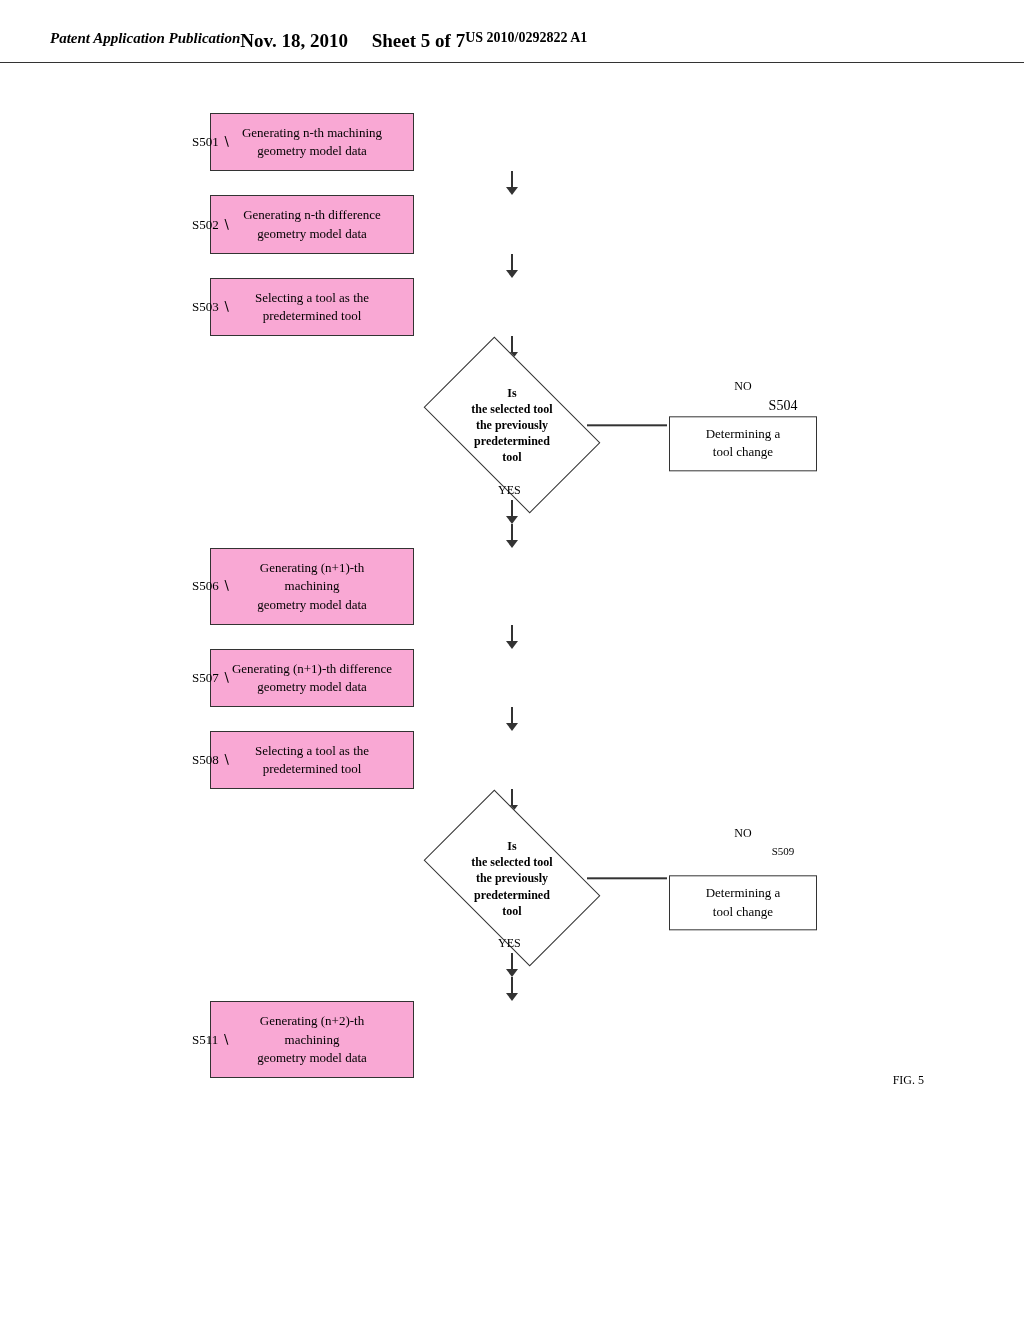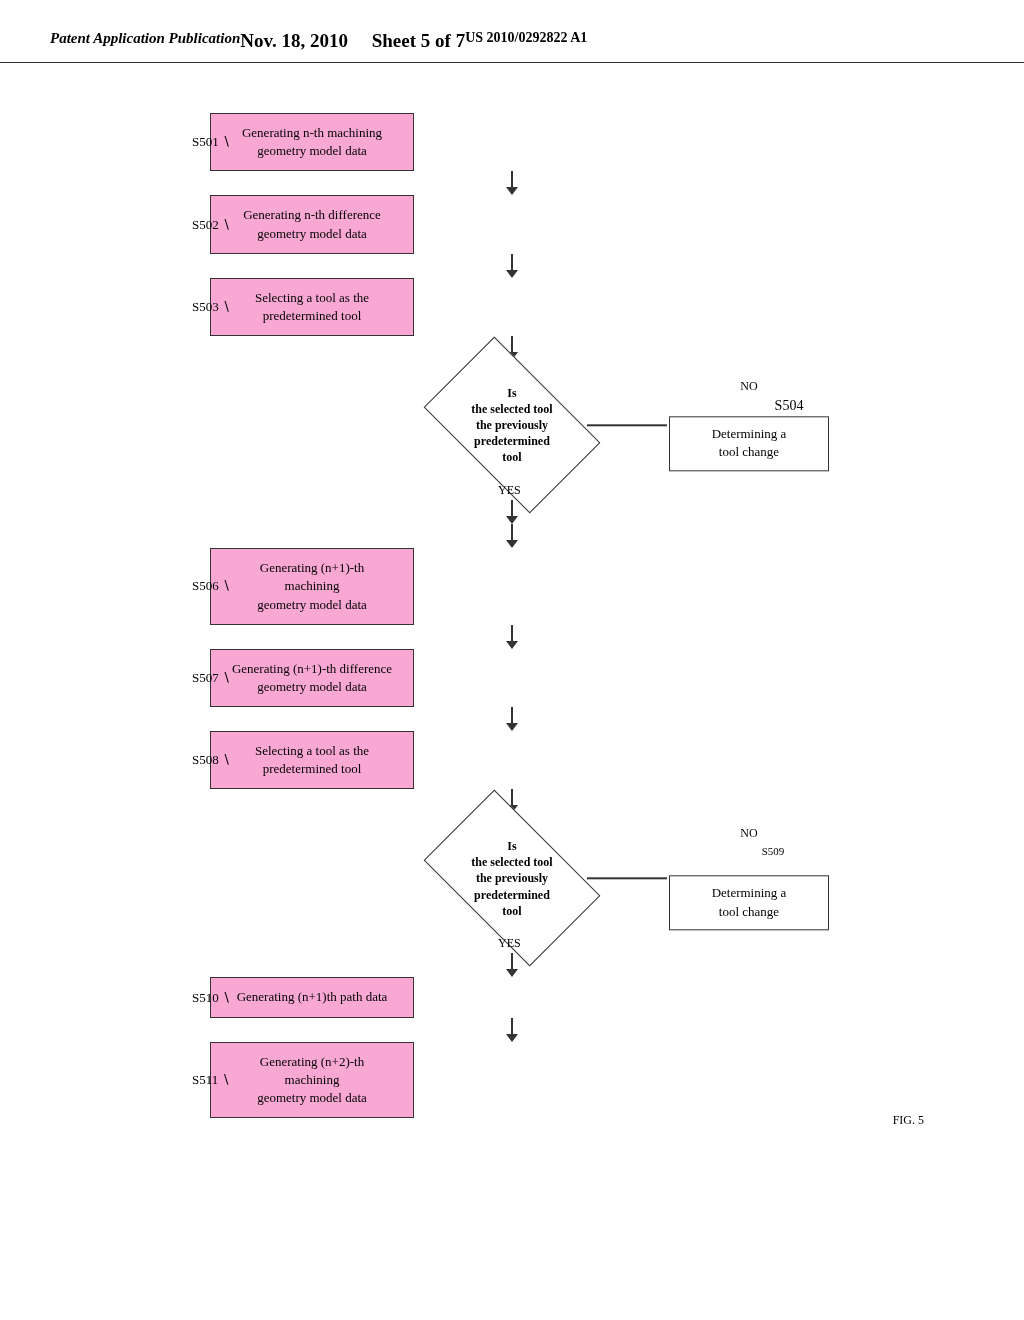--- a/index.html
+++ b/index.html
@@ -123,21 +123,21 @@
       margin: 0 auto;
     }
 
     .side-box {
       border: 1.5px solid #333;
       padding: 8px 14px;
       text-align: center;
       font-size: 13px;
       line-height: 1.4;
       background: #fff;
-      width: 160px;
+      width: 148px;
     }
   </style>
 </head>
 <body>
 
 <div class="page-header">
   <div class="header-left">Patent Application Publication</div>
   <div class="header-center">
     <span>Nov. 18, 2010</span>&nbsp;&nbsp;&nbsp;&nbsp;
     <span>Sheet 5 of 7</span>
@@ -240,37 +240,33 @@
     <div style="position:relative; width:100%; display:flex; justify-content:center; align-items:center; height:130px;">
       <div class="diamond-container">
         <div class="diamond"></div>
         <div class="diamond-text">Is<br>the selected tool<br>the previously<br>predetermined<br>tool</div>
       </div>
 
       <div style="position:absolute; left:calc(50% + 75px); top:50%; transform:translateY(-50%); display:flex; align-items:center;">
         <div style="width:80px; height:2px; background:#333;"></div>
         <div style="display:flex;flex-direction:column;align-items:center;margin-left:2px;">
           <div style="font-size:12px; margin-bottom:4px;">NO</div>
-          <div style="font-size:11px; margin-bottom:18px; text-align:center; position:relative; left:24px;">S509</div>
+          <div style="font-size:11px; margin-bottom:18px; text-align:center; position:relative; left:40px;">S509</div>
           <div class="side-box">Determining a<br>tool change</div>
         </div>
       </div>
 
       <div style="position:absolute; left:calc(50% - 14px); bottom:-8px; font-size:12px;">YES</div>
     </div>
 
     <div style="display:flex;flex-direction:column;align-items:center; margin-top:10px;">
       <div class="connector-v" style="height:16px;"></div>
       <div class="arrow-down"></div>
     </div>
 
-    <div class="flow-row">
-      <span class="step-label">S510 ∖</span>
-      <div class="box">Generating (n+1)th path data</div>
-    </div>
 
     <div style="display:flex;flex-direction:column;align-items:center;">
       <div class="connector-v" style="height:16px;"></div>
       <div class="arrow-down"></div>
     </div>
 
     <div class="flow-row">
       <span class="step-label">S511 ∖</span>
       <div class="box">Generating (n+2)-th machining<br>geometry model data</div>
     </div>

